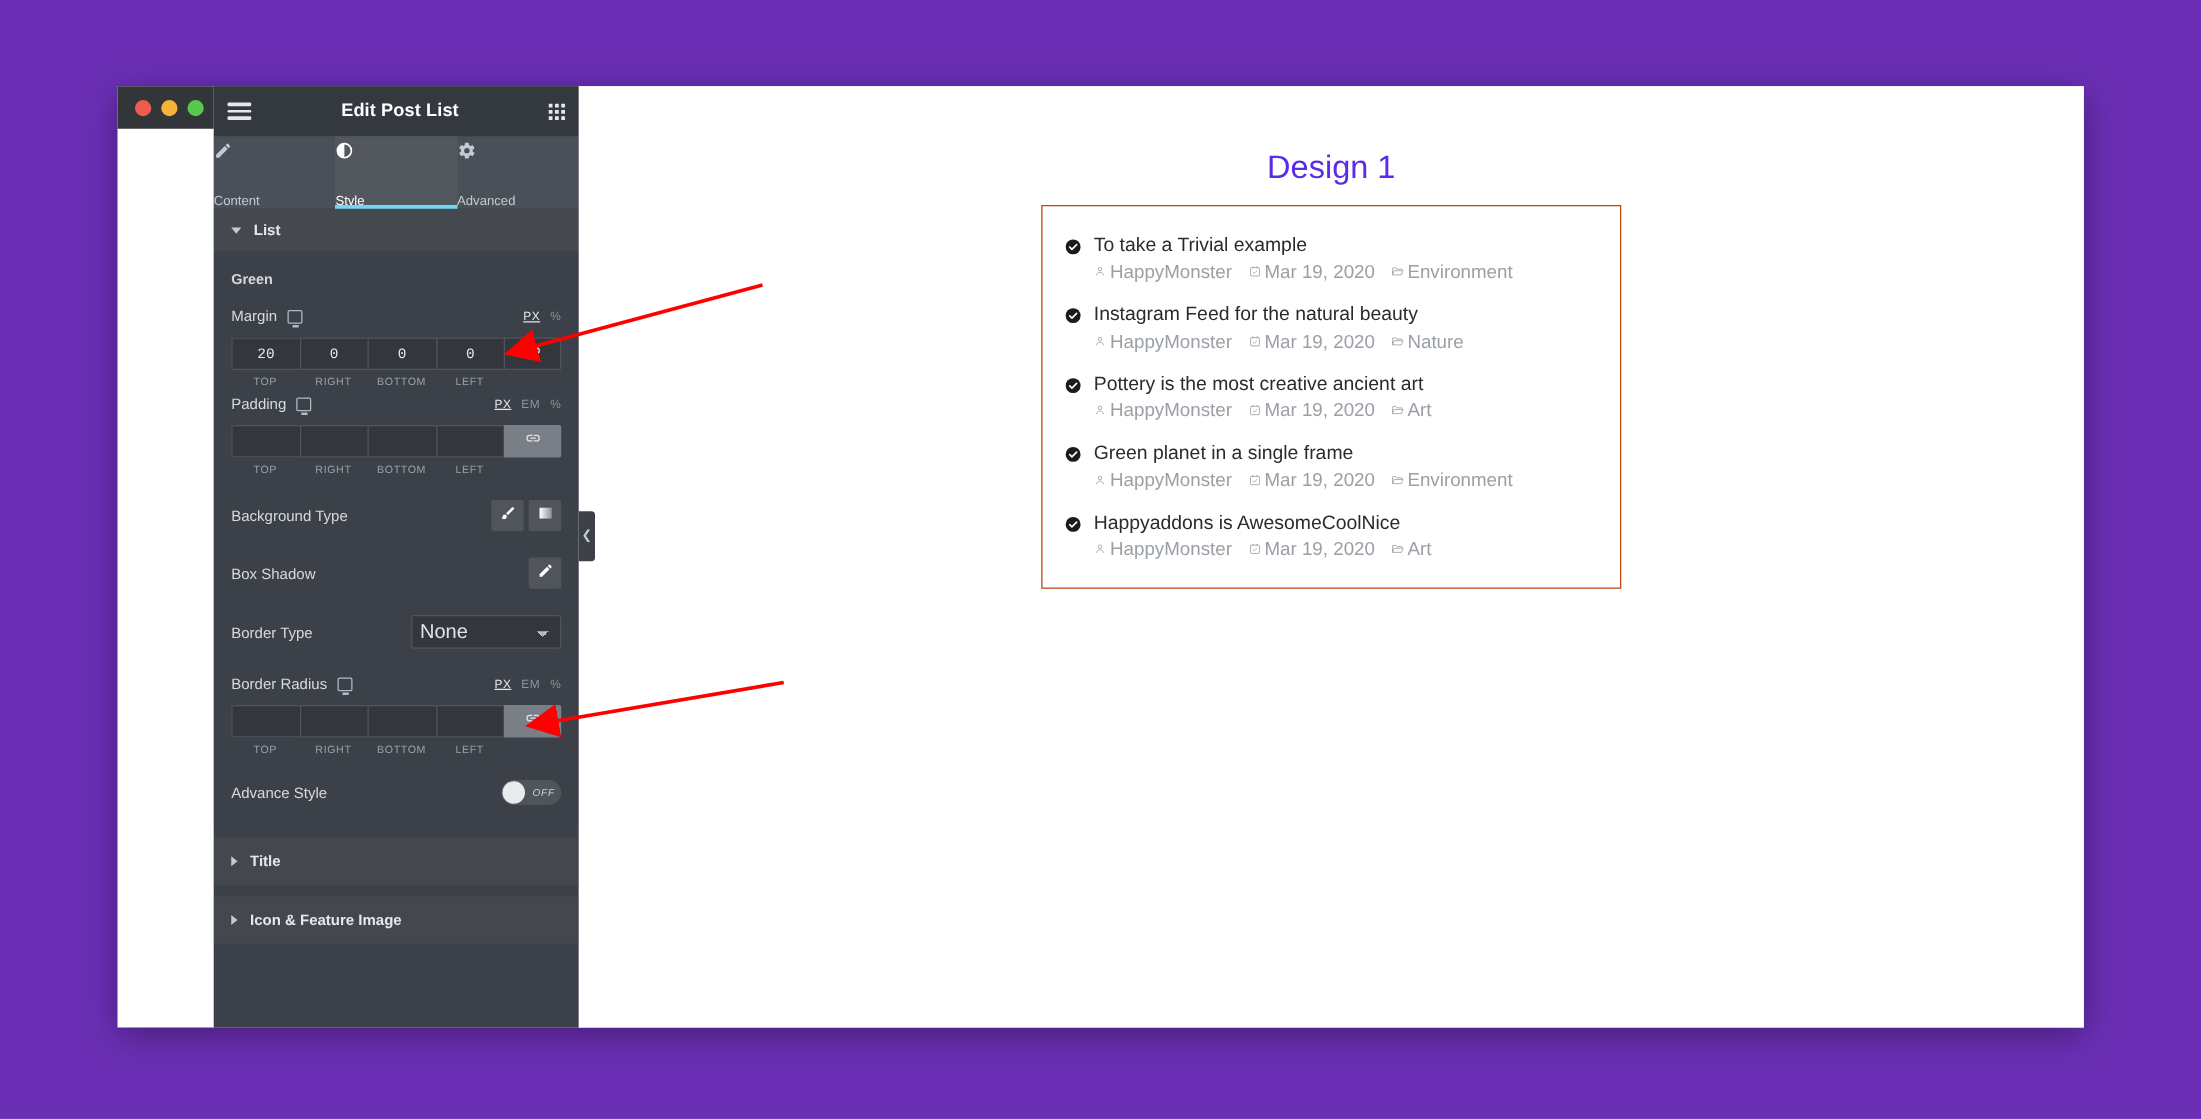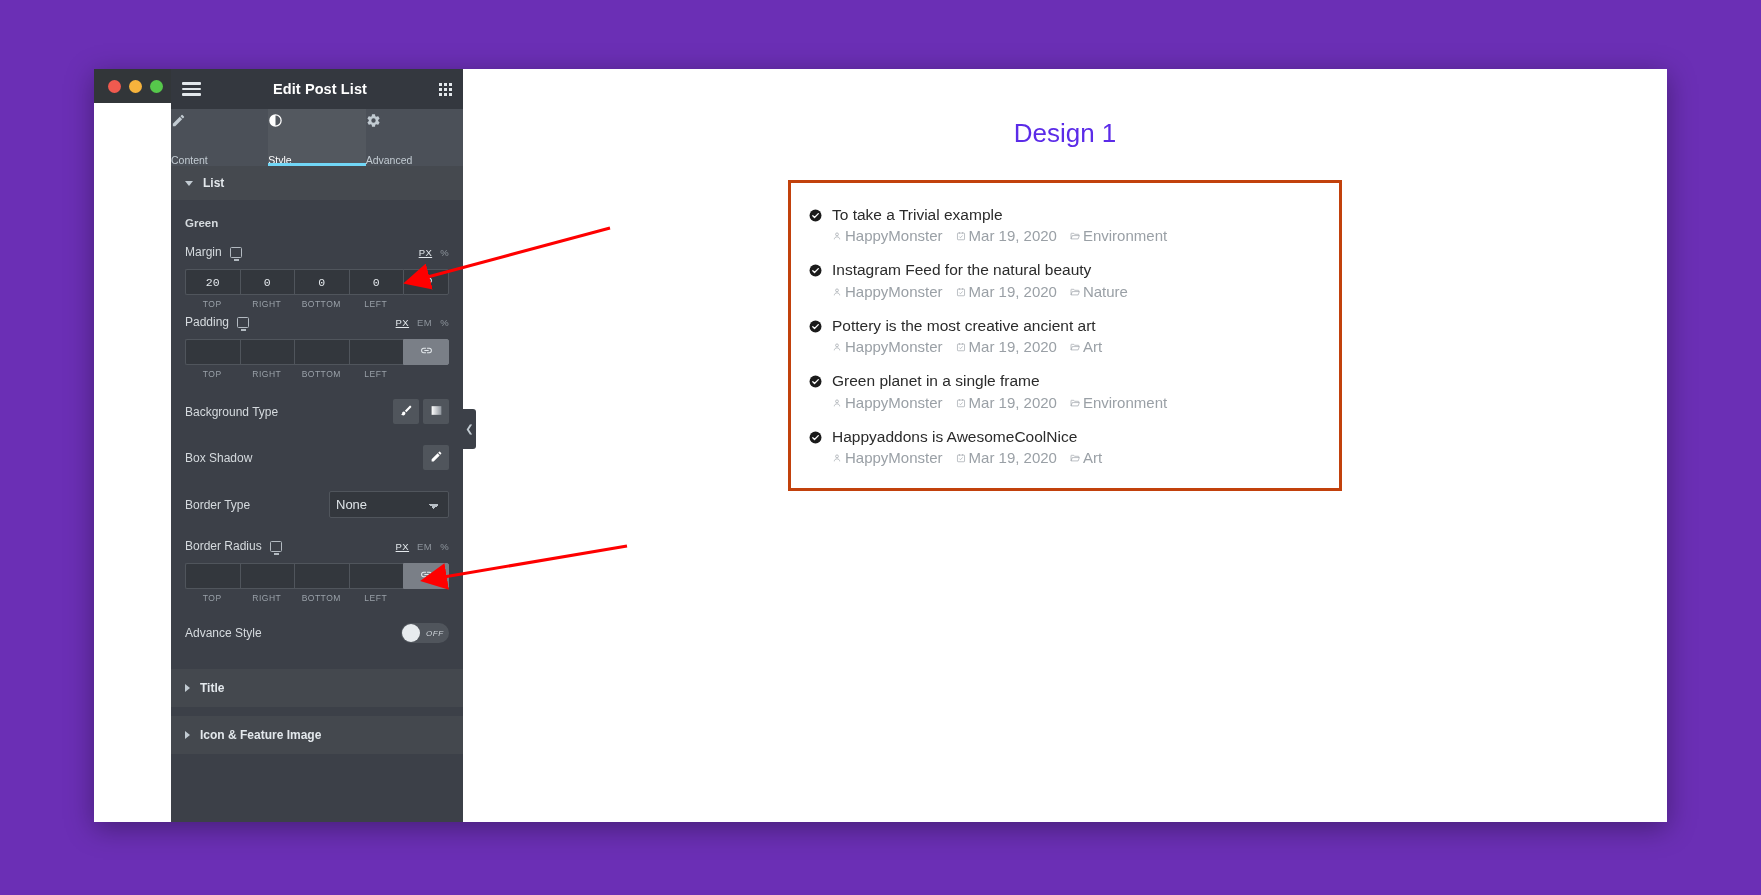--- a/index.html
+++ b/index.html
@@ -111,21 +111,21 @@
   .btn-group { display: flex; gap: 4px; }
   .icon-btn {
     width: 26px; height: 25px; background: #50555c; border-radius: 2px;
     display: flex; align-items: center; justify-content: center; cursor: pointer;
   }
   .icon-btn svg { width: 13px; height: 13px; fill: #ffffff; }
   .icon-btn.square-fill { }
 
   select.sel {
     width: 120px; height: 27px; background: #33373d; color: #dfe4e8;
-    border: 1px solid #50555c; border-radius: 2px; font-size: 13px;
+    border: 1px solid #50555c; border-radius: 2px; font-size: 16px;
     padding: 0 6px; font-family: "Liberation Sans", sans-serif; outline: none;
     appearance: none; -webkit-appearance: none;
     background-image: linear-gradient(45deg, transparent 50%, #b9c0c7 50%),
                       linear-gradient(135deg, #b9c0c7 50%, transparent 50%);
     background-position: calc(100% - 14px) 12px, calc(100% - 9px) 12px;
     background-size: 5px 5px, 5px 5px;
     background-repeat: no-repeat;
   }
 
   .toggle {
@@ -145,23 +145,23 @@
   }
   #collapse-handle span { color: #c2cbd2; font-size: 10px; line-height: 1; }
 
   
   #preview { flex: 1; background: #ffffff; position: relative; overflow: hidden; }
   #design-title {
     text-align: center; color: #5b2be8; font-size: 26px; font-weight: normal;
     margin-top: 49px;
   }
   #post-list-widget {
-    margin: 31px auto 0 auto;
-    width: 554px;
-    border: 3px solid #c2410c;
+    margin: 15px auto 0 auto;
+    width: 464px;
+    border: 1px solid #c2410c;
     padding: 22px 18px 16px 18px;
   }
   .post-item { display: flex; align-items: flex-start; margin-bottom: 16px; }
   .post-item:last-child { margin-bottom: 6px; }
   .post-bullet { flex: 0 0 auto; margin-right: 10px; margin-top: 4px; }
   .post-bullet svg { width: 13px; height: 13px; display: block; }
   .post-main { flex: 1; min-width: 0; }
   .post-title { font-size: 15.5px; color: #2b2b2b; line-height: 1.25; font-weight: normal; }
   .post-meta { display: flex; gap: 13px; margin-top: 3px; }
   .meta-item { display: flex; align-items: center; gap: 3px; font-size: 15px; color: #9aa0a6; }

